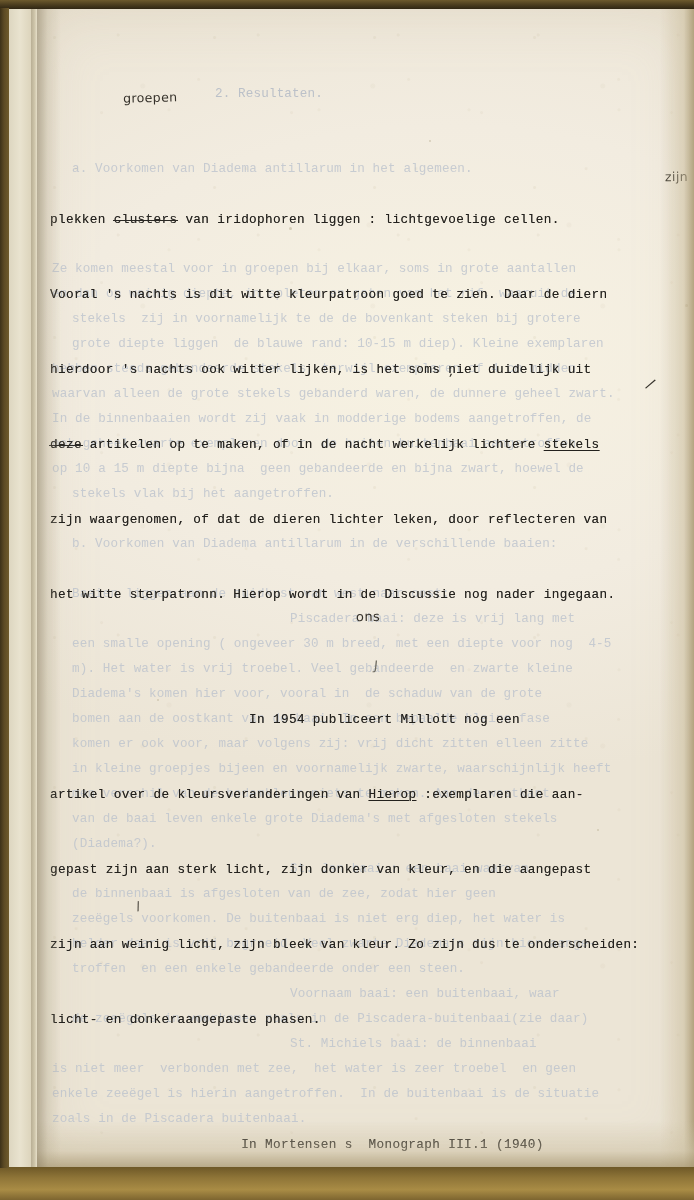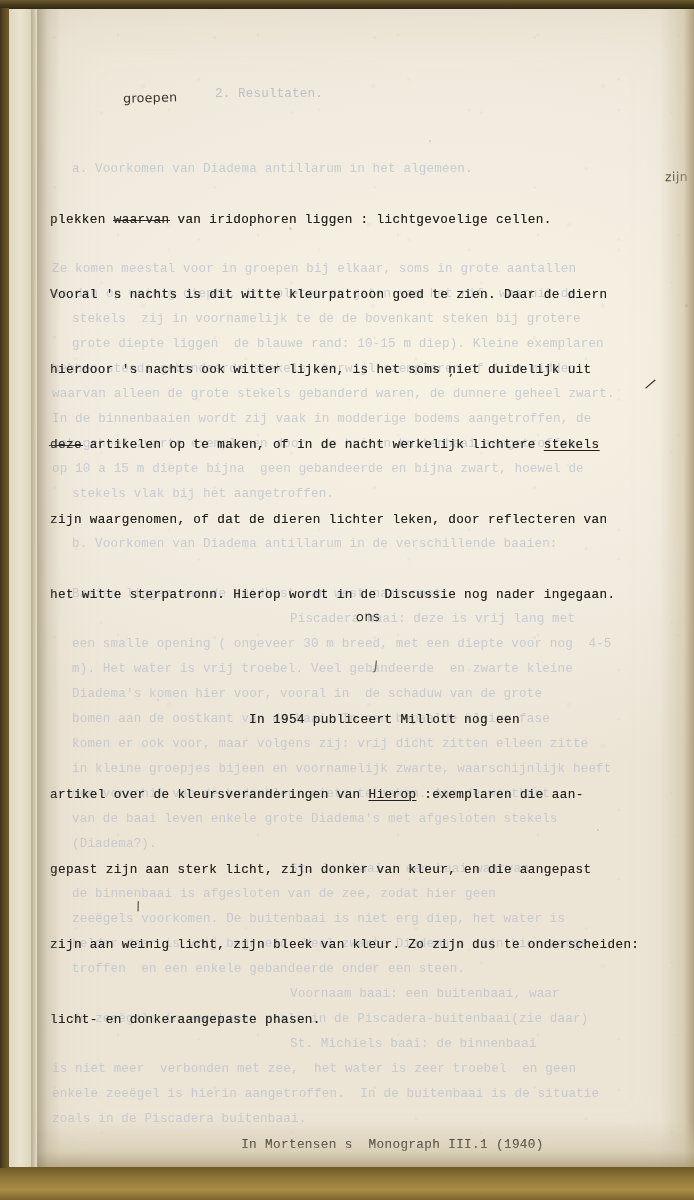--- a/index.html
+++ b/index.html
@@ -215,21 +215,21 @@
   <div class="gutter-pale"></div>
   <div class="gutter-crease"></div>
 
   <div class="sheet">
 
     <div class="bleed" id="bleedLayer"><div class="bleed-line bleed-strong" style="left: 178px; top: 73px;">2. Resultaten.</div><div class="bleed-line" style="left: 35px; top: 148px;">a. Voorkomen van Diadema antillarum in het algemeen.</div><div class="bleed-line" style="left: 15px; top: 248px;">Ze komen meestal voor in groepen bij elkaar, soms in grote aantallen</div><div class="bleed-line" style="left: 15px; top: 273px;">en dan op weinig diepte, in spleten en gaten van het rif, waaruit de</div><div class="bleed-line" style="left: 35px; top: 298px;">stekels  zij in voornamelijk te de de bovenkant steken bij grotere</div><div class="bleed-line" style="left: 35px; top: 323px;">grote diepte liggen  de blauwe rand: 10-15 m diep). Kleine exemplaren</div><div class="bleed-line" style="left: 15px; top: 348px;">hebben steeds gebandeerde stekels, terwijl exemplaren of 4 cm midden</div><div class="bleed-line" style="left: 15px; top: 373px;">waarvan alleen de grote stekels gebanderd waren, de dunnere geheel zwart.</div><div class="bleed-line" style="left: 15px; top: 398px;">In de binnenbaaien wordt zij vaak in modderige bodems aangetroffen, de</div><div class="bleed-line" style="left: 15px; top: 423px;">ook geheel zwarte exemplaren door  de buiten-buitenbaai aangetroffen</div><div class="bleed-line" style="left: 15px; top: 448px;">op 10 a 15 m diepte bijna  geen gebandeerde en bijna zwart, hoewel de</div><div class="bleed-line" style="left: 35px; top: 473px;">stekels vlak bij het aangetroffen.</div><div class="bleed-line" style="left: 35px; top: 523px;">b. Voorkomen van Diadema antillarum in de verschillende baaien:</div><div class="bleed-line" style="left: 35px; top: 573px;">Baaien liggen aan de zuidkust van west naar oost:</div><div class="bleed-line" style="left: 253px; top: 598px;">Piscadera baai: deze is vrij lang met</div><div class="bleed-line" style="left: 35px; top: 623px;">een smalle opening ( ongeveer 30 m breed, met een diepte voor nog  4-5</div><div class="bleed-line" style="left: 35px; top: 648px;">m). Het water is vrij troebel. Veel gebandeerde  en zwarte kleine</div><div class="bleed-line" style="left: 35px; top: 673px;">Diadema's komen hier voor, vooral in  de schaduw van de grote</div><div class="bleed-line" style="left: 35px; top: 698px;">bomen aan de oostkant van de baai. In een bepaalde kleine fase</div><div class="bleed-line" style="left: 35px; top: 723px;">komen er ook voor, maar volgens zij: vrij dicht zitten elleen zitte</div><div class="bleed-line" style="left: 35px; top: 748px;">in kleine groepjes bijeen en voornamelijk zwarte, waarschijnlijk heeft</div><div class="bleed-line" style="left: 35px; top: 773px;">men verschil van de bodemkleur niets te maken. Aan de westkant</div><div class="bleed-line" style="left: 35px; top: 798px;">van de baai leven enkele grote Diadema's met afgesloten stekels</div><div class="bleed-line" style="left: 35px; top: 823px;">(Diadema?).</div><div class="bleed-line" style="left: 253px; top: 848px;">St. Jan baai : een baai waarvan</div><div class="bleed-line" style="left: 35px; top: 873px;">de binnenbaai is afgesloten van de zee, zodat hier geen</div><div class="bleed-line" style="left: 35px; top: 898px;">zeeëgels voorkomen. De buitenbaai is niet erg diep, het water is</div><div class="bleed-line" style="left: 35px; top: 923px;">helder daar is vrij begroeid. Veel zwarte Diadema's zijn hier aange-</div><div class="bleed-line" style="left: 35px; top: 948px;">troffen  en een enkele gebandeerde onder een steen.</div><div class="bleed-line" style="left: 253px; top: 973px;">Voornaam baai: een buitenbaai, waar</div><div class="bleed-line" style="left: 35px; top: 998px;">de zeeëgels in voorkomen zoals in de Piscadera-buitenbaai(zie daar)</div><div class="bleed-line" style="left: 253px; top: 1023px;">St. Michiels baai: de binnenbaai</div><div class="bleed-line" style="left: 15px; top: 1048px;">is niet meer  verbonden met zee,  het water is zeer troebel  en geen</div><div class="bleed-line" style="left: 15px; top: 1073px;">enkele zeeëgel is hierin aangetroffen.  In de buitenbaai is de situatie</div><div class="bleed-line" style="left: 15px; top: 1098px;">zoals in de Piscadera buitenbaai.</div></div>
 
     <div class="typed">
 
       
-      <div class="tline">plekken <span class="strike">waarvan</span> van iridophoren liggen : lichtgevoelige cellen.</div>
+      <div class="tline">plekken <span class="strike">clusters</span> van iridophoren liggen : lichtgevoelige cellen.</div>
       <div class="tline">Vooral 's nachts is dit witte kleurpatroon goed te zien. Daar de diern</div>
       <div class="tline">hierdoor 's nachts ook witter lijken, is het soms niet duidelijk uit</div>
       <div class="tline"><span class="strike">deze</span> artikelen op te maken, of in de nacht werkelijk lichtere <span class="u">stekels</span></div>
       <div class="tline">zijn waargenomen, of dat de dieren lichter leken, door reflecteren van</div>
       <div class="tline">het witte sterpatronn. Hierop wordt in de Discussie nog nader ingegaan.</div>
 
       
       <div class="tline">                         In 1954 publiceert Millott nog een</div>
       <div class="tline">artikel over de kleursveranderingen van <span class="u">Hierop</span> :exemplaren die aan-</div>
       <div class="tline">gepast zijn aan sterk licht, zijn donker van kleur, en die aangepast</div>

